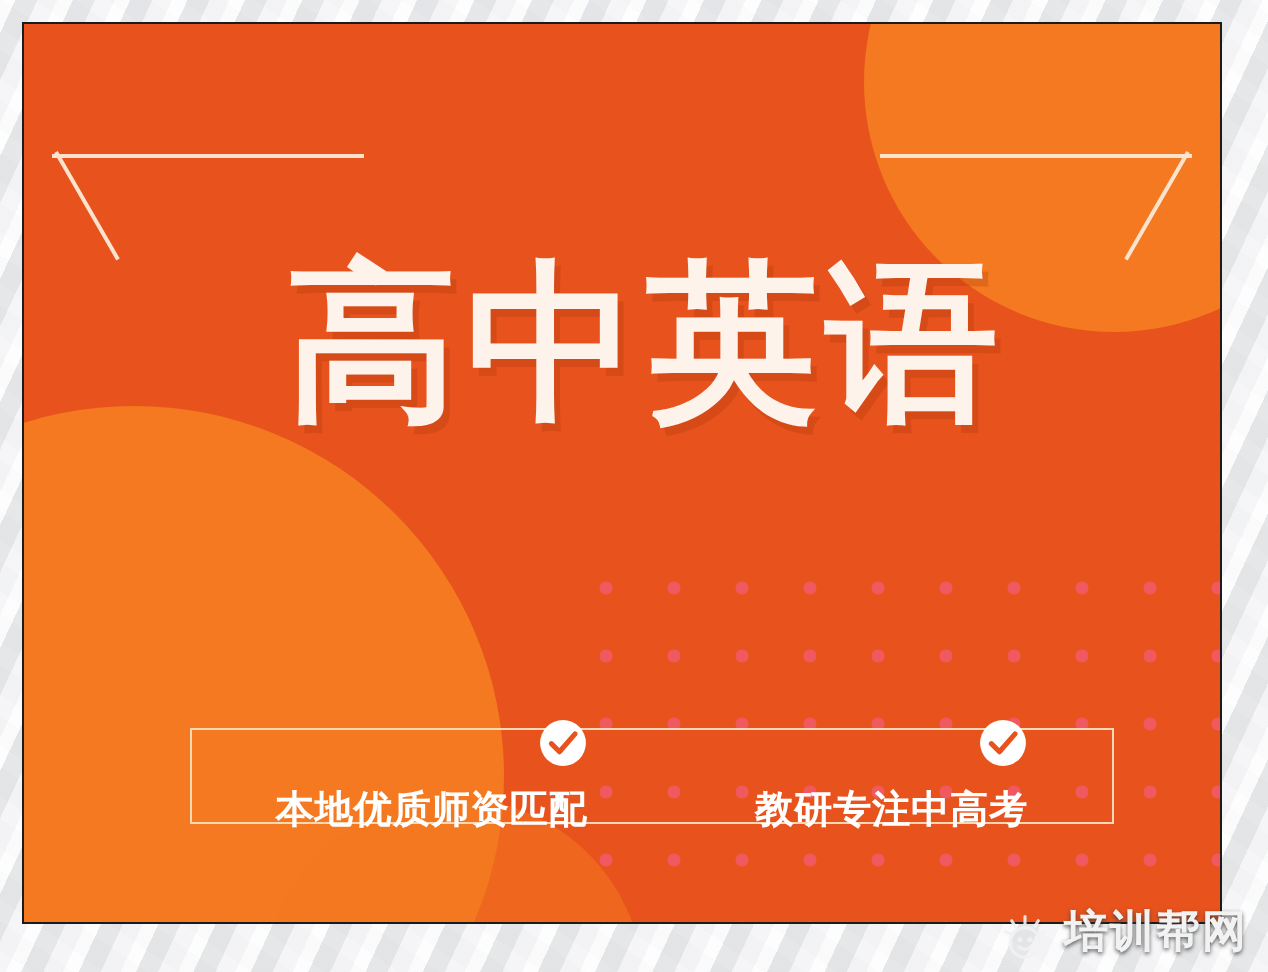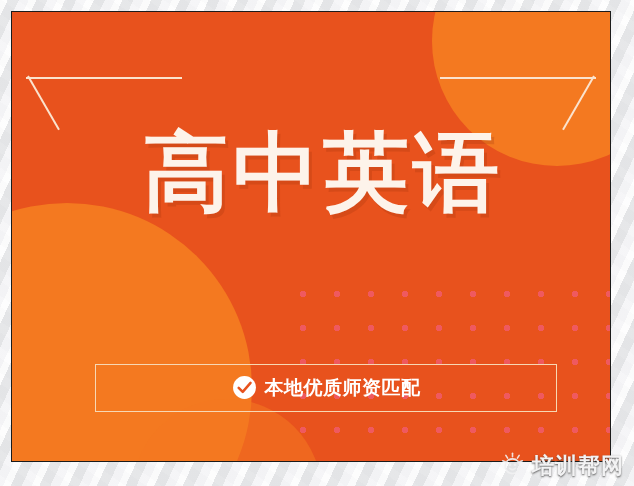--- a/index.html
+++ b/index.html
@@ -136,22 +136,23 @@
     width: 462px;
     height: 48px;
     box-sizing: border-box;
     border: 1.5px solid #f7d8b4;
     display: flex;
     align-items: center;
     justify-content: space-around;
   }
   .badge {
     display: flex;
-    align-items: flex-start;
+    align-items: flex-end;
     gap: 8px;
+    flex-direction: column;
   }
   .check-icon {
     width: 25px;
     height: 25px;
     flex: 0 0 25px;
     display: block;
   }
   .badge-label {
     color: #ffffff;
     font-size: 19px;
@@ -159,21 +160,21 @@
     letter-spacing: 0.5px;
     white-space: nowrap;
   }
 
   
   #watermark {
     position: absolute;
     right: 6px;
     bottom: 4px;
     display: flex;
-    align-items: flex-start;
+    align-items: flex-end;
     gap: 7px;
     padding: 1px 4px;
     pointer-events: none;
   }
   #watermark .wm-icon { width: 25px; height: 25px; display: block; opacity: 0.9; }
   #watermark .wm-text {
     color: #f2f2f3;
     font-size: 22px;
     font-weight: bold;
     letter-spacing: 1px;
@@ -210,20 +211,27 @@
     <div id="badges">
 
       <div class="badge">
         <svg class="check-icon" viewBox="0 0 24 24">
           <circle cx="12" cy="12" r="11" fill="#ffffff"></circle>
           <path d="M6.4 12.3 L10.3 16.2 L17.8 7.6" fill="none" stroke="#e8521d" stroke-width="2.4" stroke-linecap="round" stroke-linejoin="round"></path>
         </svg>
         <span class="badge-label">本地优质师资匹配</span>
       </div>
 
+      <div class="badge">
+        <svg class="check-icon" viewBox="0 0 24 24">
+          <circle cx="12" cy="12" r="11" fill="#ffffff"></circle>
+          <path d="M6.4 12.3 L10.3 16.2 L17.8 7.6" fill="none" stroke="#e8521d" stroke-width="2.4" stroke-linecap="round" stroke-linejoin="round"></path>
+        </svg>
+        <span class="badge-label">教研专注中高考</span>
+      </div>
 
     </div>
   </div>
 
   <div id="watermark">
     <svg class="wm-icon" viewBox="0 0 24 24">
       <g stroke="#f2f2f3" stroke-width="1.5" stroke-linecap="round">
         <line x1="12" y1="2.2" x2="12" y2="5.4"></line>
         <line x1="5.6" y1="4.2" x2="7.3" y2="6.9"></line>
         <line x1="18.4" y1="4.2" x2="16.7" y2="6.9"></line>

